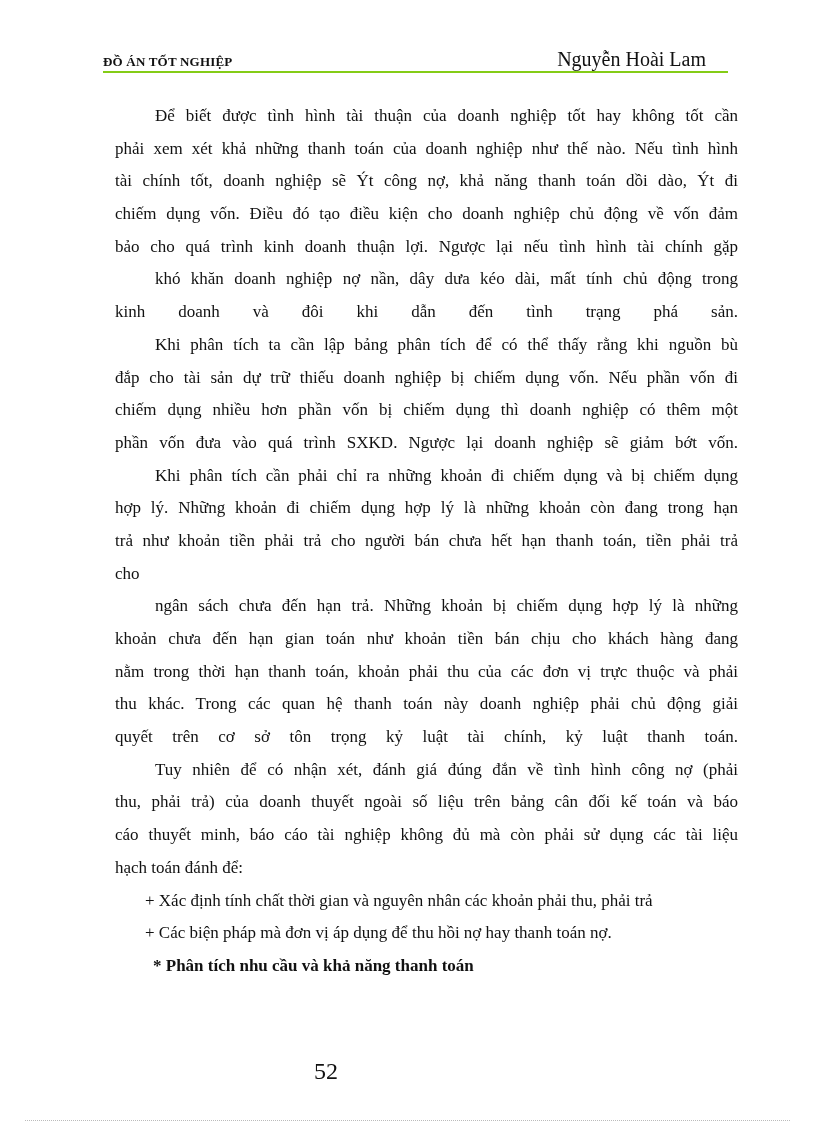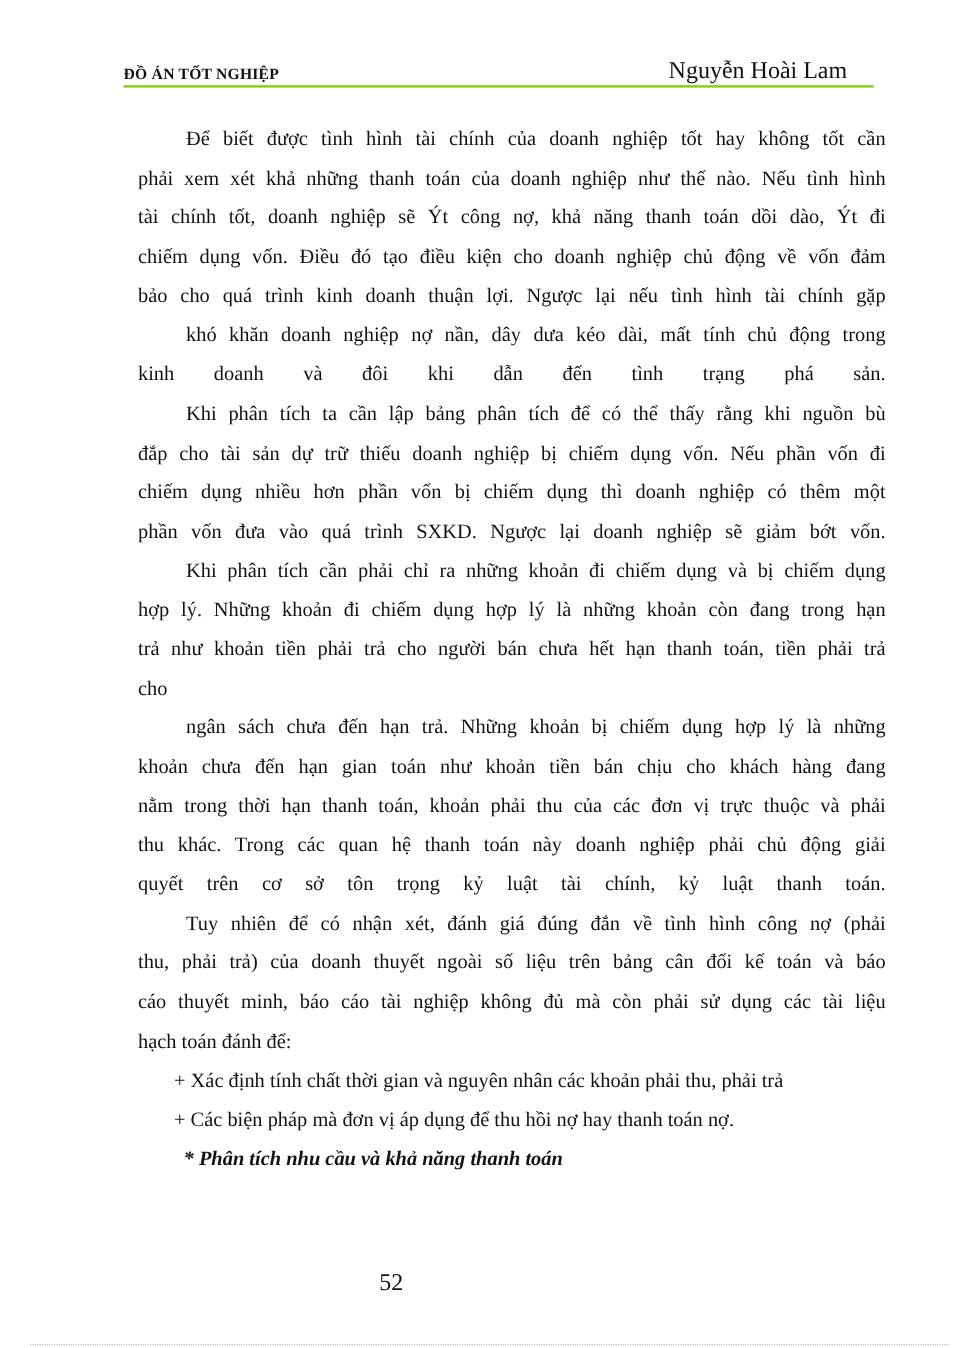--- a/index.html
+++ b/index.html
@@ -10,36 +10,36 @@
   .header-left { position: absolute; left: 0; bottom: 1px; font-size: 13px; font-weight: bold;
                  letter-spacing: 0.2px; }
   .header-right { position: absolute; right: 22px; bottom: 0px; font-size: 20px; text-align: right; }
   .body { position: absolute; left: 115px; top: 100px; width: 623px; }
   .line { height: 32.7px; line-height: 32.7px; font-size: 17px; white-space: nowrap;
           text-align: justify; text-align-last: justify; overflow: hidden; }
   .line.indent { padding-left: 40px; }
   .line.last { text-align-last: left; }
   .line.spread { text-align-last: justify; }
   .line.bullet { padding-left: 30px; text-align-last: left; }
-  .line.heading { padding-left: 38px; font-weight: bold; font-style: italic; text-align-last: left; }
+  .line.heading { padding-left: 38px; font-weight: bold; text-align-last: left; }
   .page-number { position: absolute; left: 0; width: 652px; top: 1058px; text-align: center;
-                 font-size: 20px; }
+                 font-size: 24px; }
   .page-edge { position: absolute; left: 25px; width: 765px; top: 1120px; height: 0;
                border-top: 1px dotted #bbb; }
 </style>
 </head>
 <body>
 
 <div class="header">
   <span class="header-left">ĐỒ ÁN TỐT NGHIỆP</span>
   <span class="header-right">Nguyễn  Hoài Lam</span>
 </div>
 
 <div class="body" id="body">
-    <div class="line indent">Để biết được tình hình tài chính của doanh nghiệp tốt hay không tốt cần</div>
+    <div class="line indent">Để biết được tình hình tài thuận của doanh nghiệp tốt hay không tốt cần</div>
     <div class="line">phải xem xét khả những thanh toán của doanh nghiệp như thế nào. Nếu tình hình</div>
     <div class="line">tài chính tốt, doanh nghiệp sẽ Ýt công nợ, khả năng thanh toán dồi dào, Ýt đi</div>
     <div class="line">chiếm dụng vốn. Điều đó tạo điều kiện cho doanh nghiệp chủ động về vốn đảm</div>
     <div class="line">bảo cho quá trình kinh doanh thuận lợi. Ngược lại nếu tình hình tài chính gặp</div>
     <div class="line indent">khó khăn doanh nghiệp nợ nần, dây dưa kéo dài, mất tính chủ động trong</div>
     <div class="line spread">kinh doanh và đôi khi dẫn đến tình trạng phá sản.</div>
     <div class="line indent">Khi phân tích ta cần lập bảng phân tích để có thể thấy rằng khi nguồn bù</div>
     <div class="line">đắp cho tài sản dự trữ thiếu doanh nghiệp bị chiếm dụng vốn. Nếu phần vốn đi</div>
     <div class="line">chiếm dụng nhiều hơn phần vốn bị chiếm dụng thì doanh nghiệp có thêm một</div>
     <div class="line spread">phần vốn đưa vào quá trình SXKD. Ngược lại doanh nghiệp sẽ giảm bớt vốn.</div>

